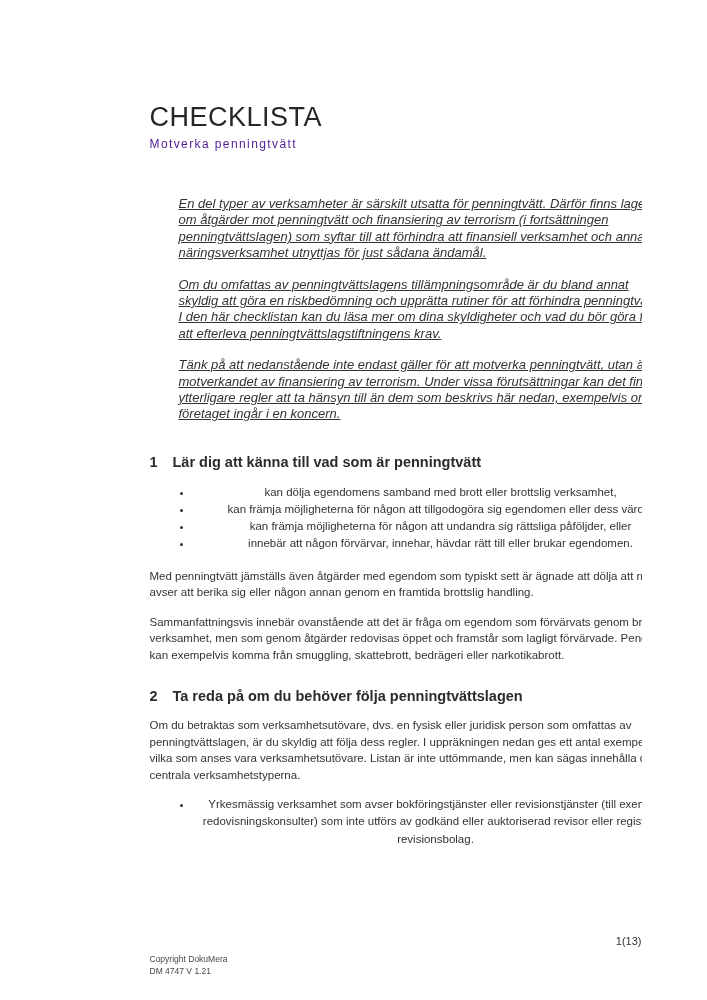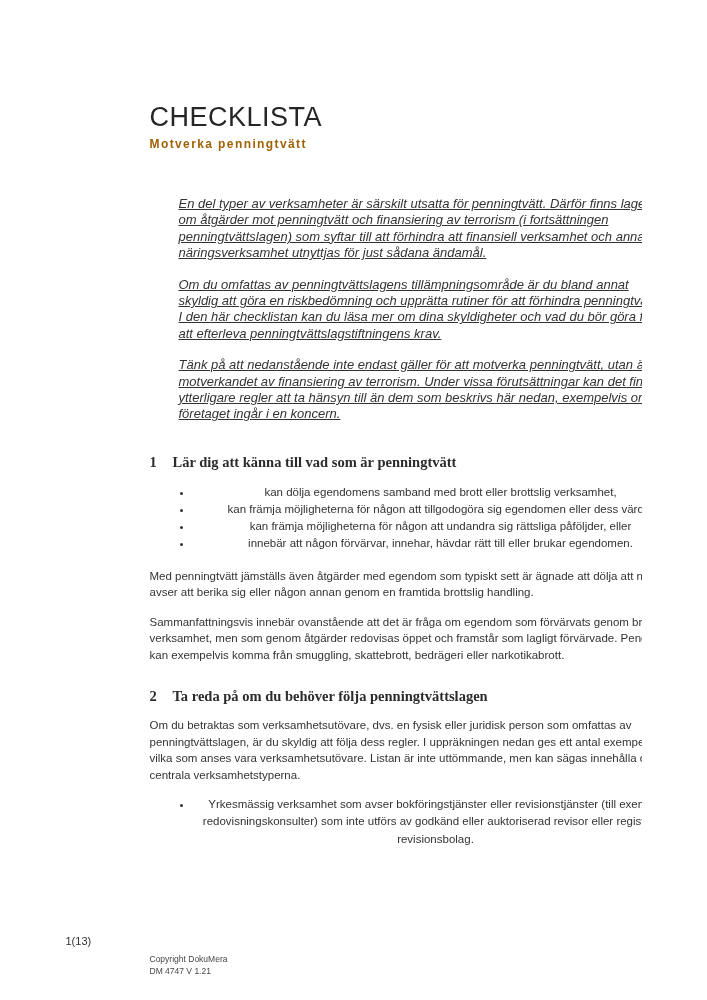--- a/index.html
+++ b/index.html
@@ -25,43 +25,42 @@
     font-size: 27px;
     line-height: 26px;
     font-weight: 400;
     letter-spacing: 0.5px;
     color: #262626;
   }
   .doc-subtitle {
     margin-top: 7px;
     font-size: 12px;
     line-height: 14px;
-    font-weight: 700;
+    font-weight: 400;
     letter-spacing: 1.4px;
-    color: #a16207;
+    color: #4c1d95;
   }
   .intro {
     margin: 45px 22px 0 29px;
     font-style: italic;
   }
   .intro p {
     margin: 0;
     font-size: 13px;
     line-height: 16.4px;
     color: #333333;
     text-decoration: underline;
   }
   .intro p + p { margin-top: 15px; }
   .section-heading {
     margin-top: 30px;
     font-size: 14.5px;
     line-height: 18px;
     font-weight: 600;
     color: #2b2b2b;
-    font-family: Liberation Serif, serif;
   }
   .section-heading .sec-num { display: inline-block; min-width: 23px; }
   .body-text {
     margin: 4px 0 0 0;
     font-size: 11.5px;
     line-height: 16.5px;
     color: #333333;
   }
   .body-text.spaced-sm { margin-top: 13px; }
   .body-text.spaced-md { margin-top: 15px; }
@@ -77,21 +76,21 @@
     color: #333333;
     padding-left: 1px;
   }
   .bullet-list.wide li { padding-right: 10px; }
   .section-2 .section-heading { margin-top: 24px; }
   .footer-page-number {
     position: absolute;
     left: 0;
     right: 0;
     top: 918px;
-    text-align: left;
+    text-align: right;
     font-size: 11px;
     line-height: 14px;
     color: #333333;
   }
   .footer-copyright {
     position: absolute;
     left: 84px;
     top: 938px;
     font-size: 8.5px;
     line-height: 11.5px;

